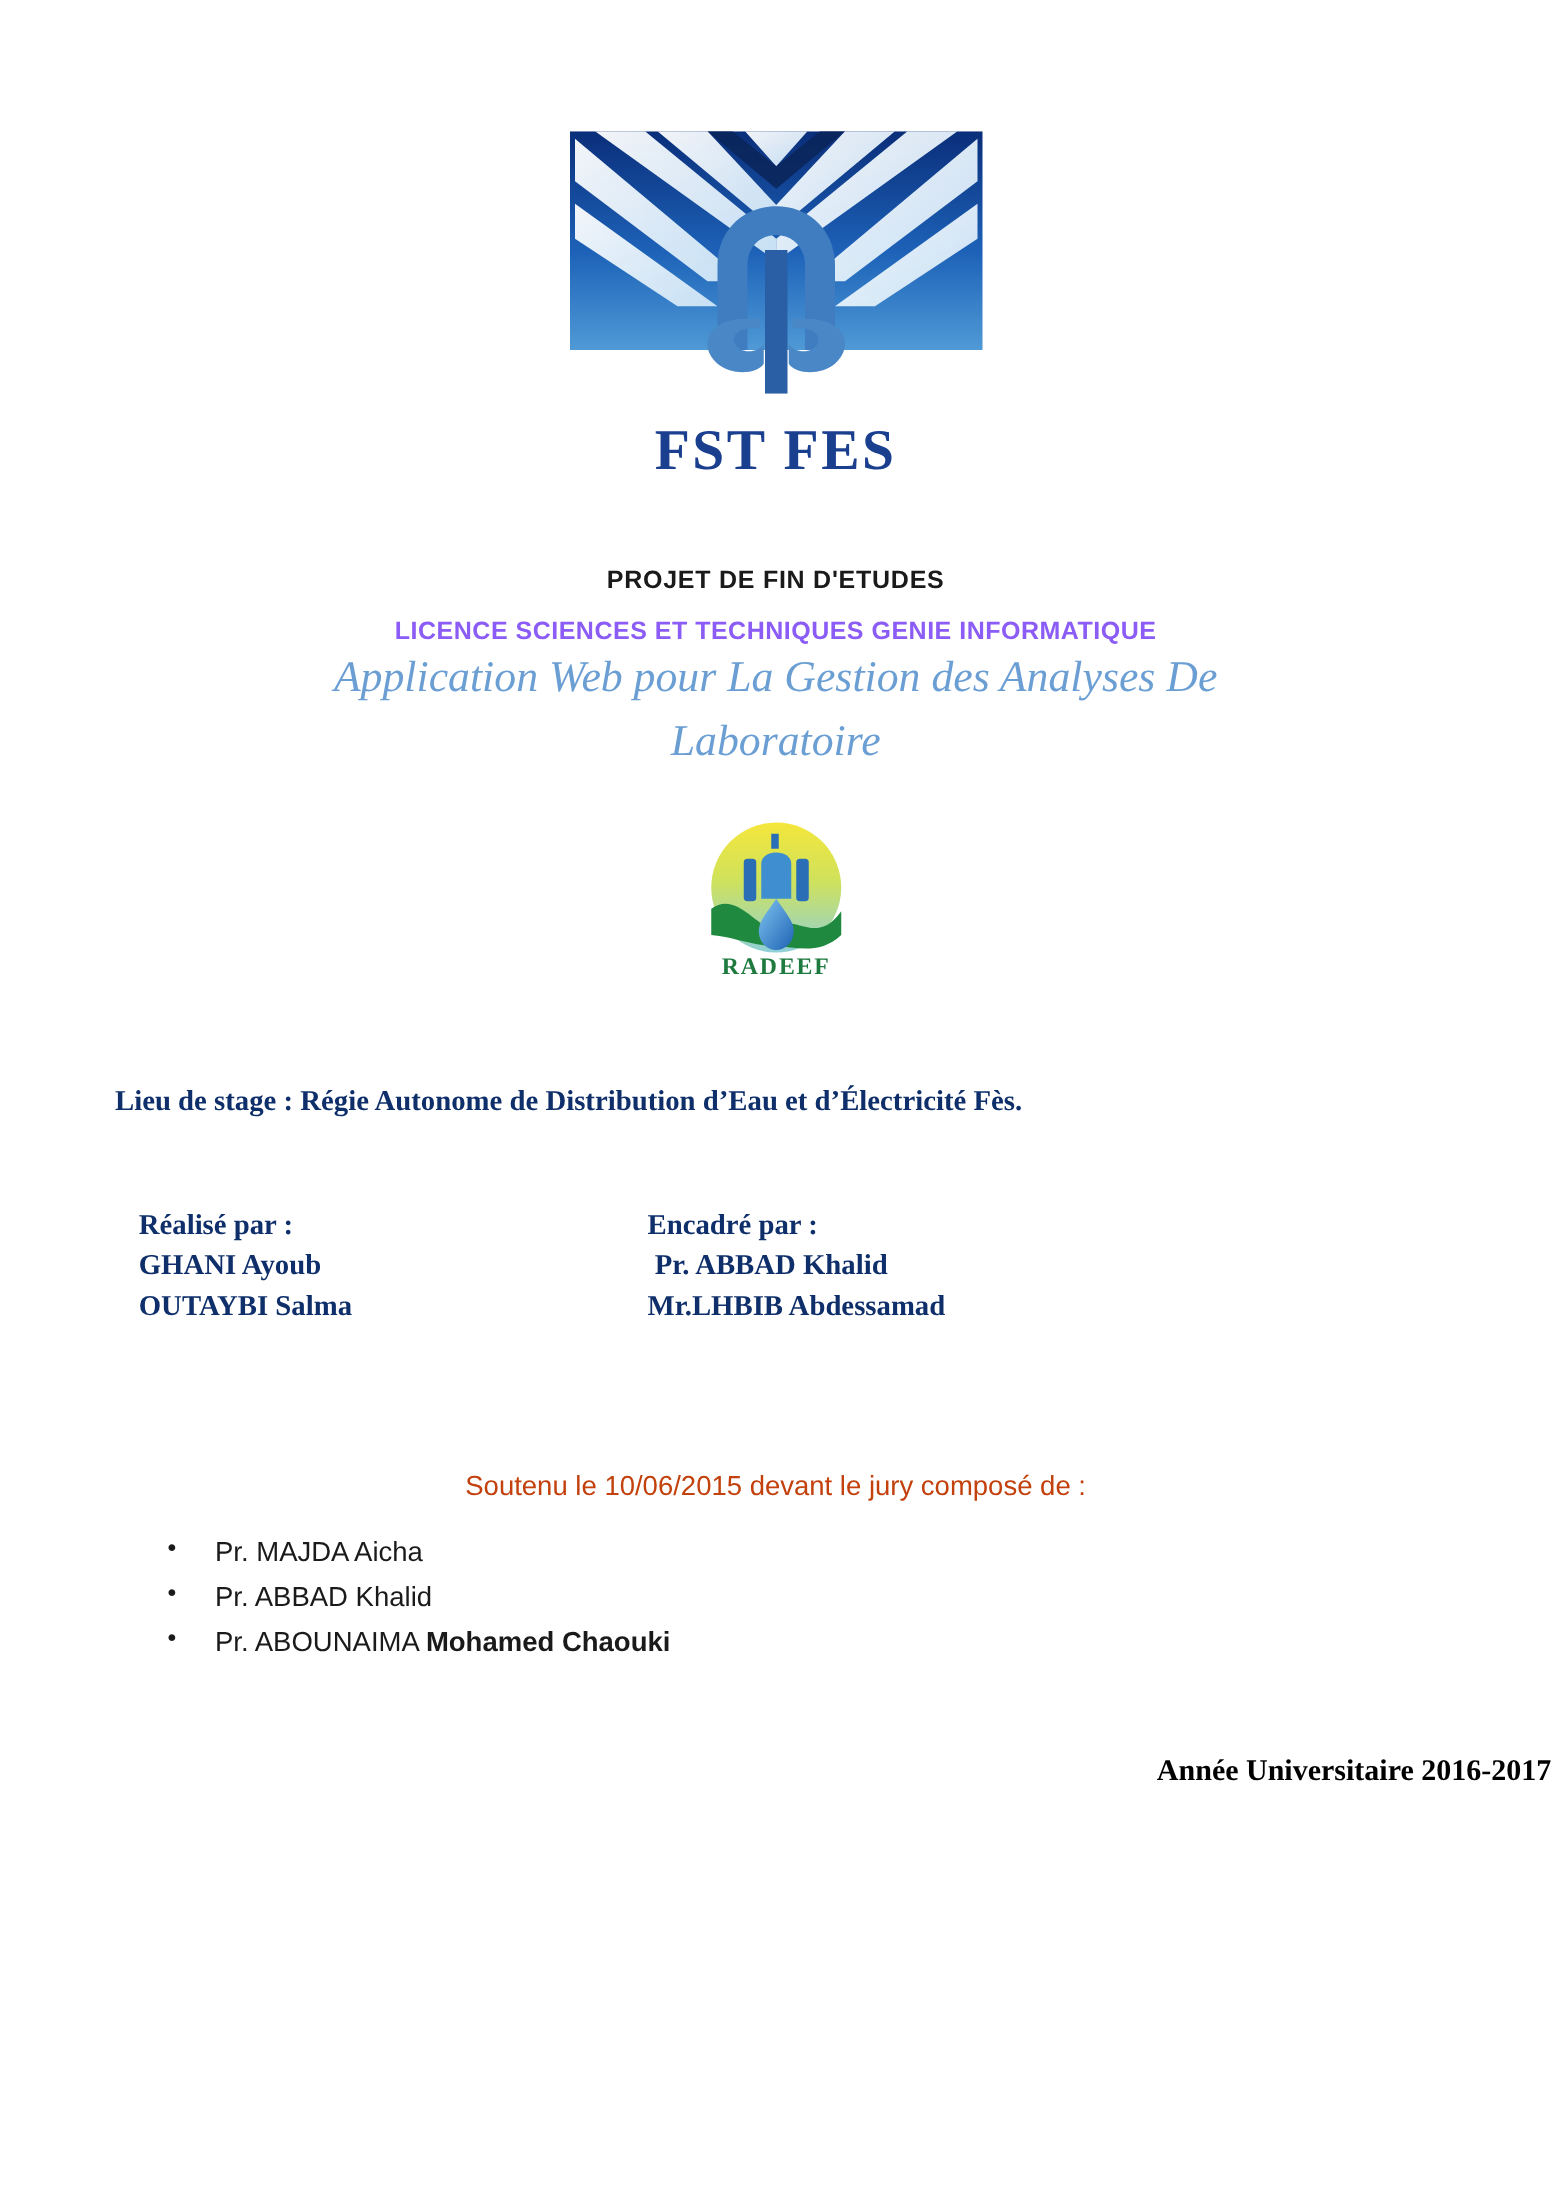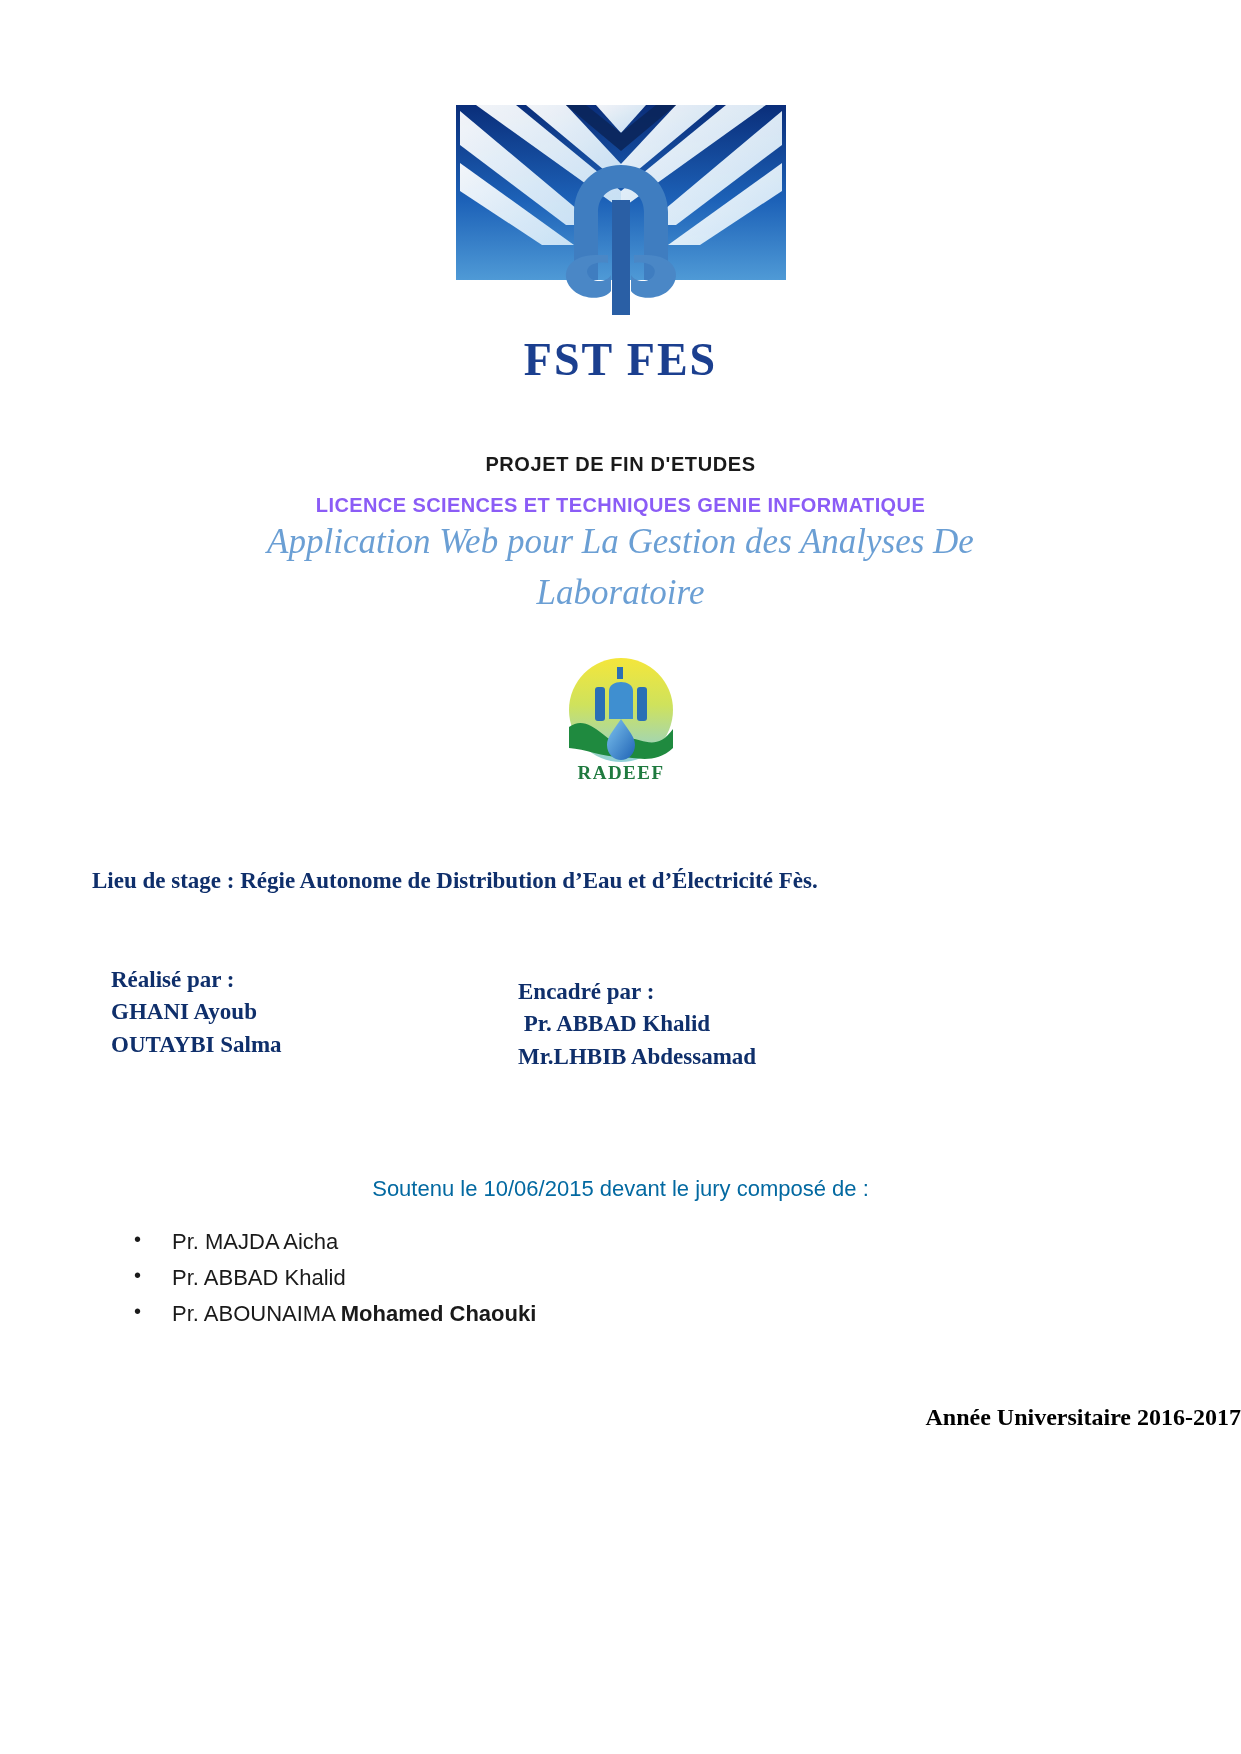--- a/index.html
+++ b/index.html
@@ -110,34 +110,34 @@
   .people .col-left {
     position: absolute;
     left: 3px;
     top: 0;
     width: 420px;
     margin-left: 20px;
   }
   .people .col-right {
     position: absolute;
     left: 430px;
-    top: 12px;
+    top: 0;
     width: 500px;
   }
   .people .row {
     line-height: 1.42;
     white-space: pre;
   }
 
   
   .jury-intro {
     margin: 92px 0 0 0;
     text-align: center;
     font-size: 22px;
-    color: #0369a1;
+    color: #c2410c;
   }
   .jury-list {
     margin: 22px 0 0 120px;
     padding: 0;
     list-style: none;
     font-size: 22px;
     color: #1a1a1a;
   }
   .jury-list li {
     position: relative;

